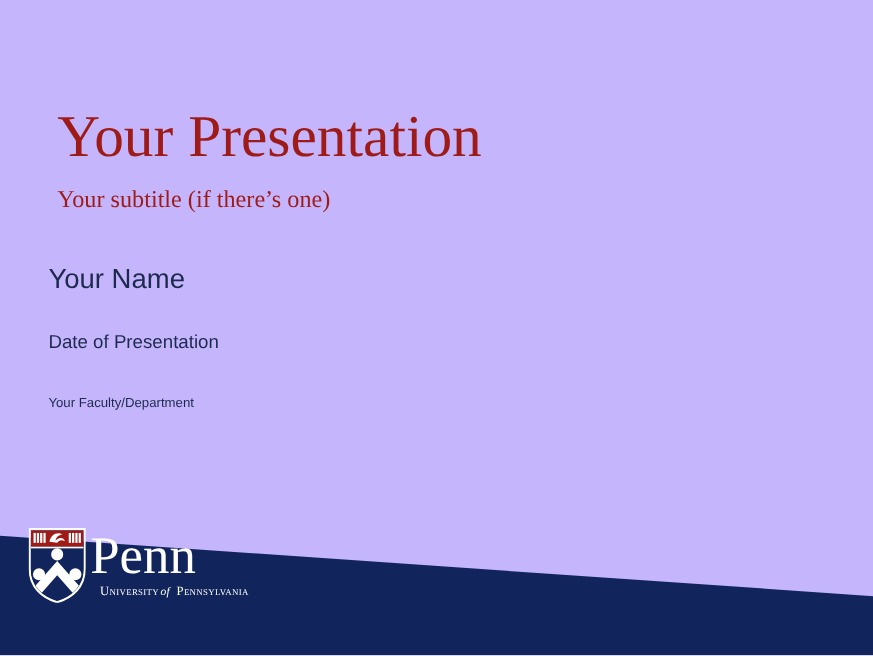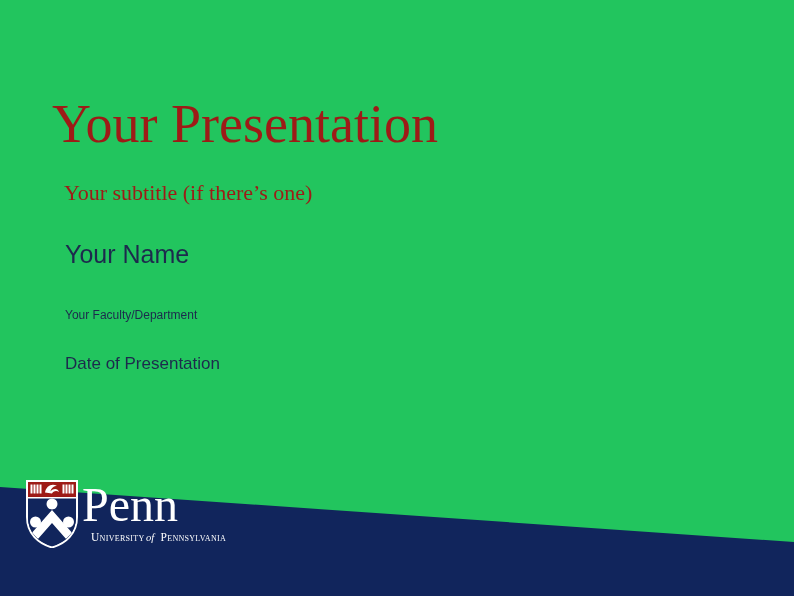--- a/index.html
+++ b/index.html
@@ -7,21 +7,21 @@
     padding: 0;
     background: #ffffff;
   }
   body {
     font-family: "Liberation Sans", sans-serif;
   }
   #slide {
     position: relative;
     width: 794px;
     height: 596px;
-    background: #22c55e;
+    background: #c4b5fd;
     overflow: hidden;
   }
 
   
   #title-block {
     position: absolute;
     left: 52px;
     top: 96px;
     width: 700px;
   }
@@ -34,29 +34,29 @@
     letter-spacing: 0px;
     margin: 0;
     white-space: nowrap;
   }
   #presentation-subtitle {
     font-family: "Liberation Serif", "DejaVu Serif", serif;
     font-size: 22px;
     line-height: 1.1;
     color: #9e1b17;
     font-weight: 400;
-    margin: 12px;
+    margin: 0;
     padding-top: 16px;
     white-space: nowrap;
   }
 
   
   #author-block {
     position: absolute;
-    left: 65px;
+    left: 44px;
     top: 241px;
     width: 620px;
   }
   #author-name {
     font-family: "Liberation Sans", sans-serif;
     font-size: 25px;
     line-height: 1.1;
     color: #1d2a4d;
     font-weight: 400;
     margin: 0;
@@ -125,22 +125,22 @@
 
 <div id="slide">
 
   <div id="title-block">
     <h1 id="presentation-title">Your Presentation</h1>
     <h2 id="presentation-subtitle">Your subtitle (if there’s one)</h2>
   </div>
 
   <div id="author-block">
     <div id="author-name">Your Name</div>
+    <div id="presentation-date">Date of Presentation</div>
     <div id="author-department">Your Faculty/Department</div>
-    <div id="presentation-date">Date of Presentation</div>
   </div>
 
   <svg id="footer-banner" viewBox="0 0 794 596" preserveAspectRatio="none">
     <polygon points="0,487 794,542 794,596 0,596" fill="#11255c"></polygon>
   </svg>
 
   <div id="penn-logo">
 
     <svg id="penn-shield" viewBox="0 0 104 136">
       <defs>

